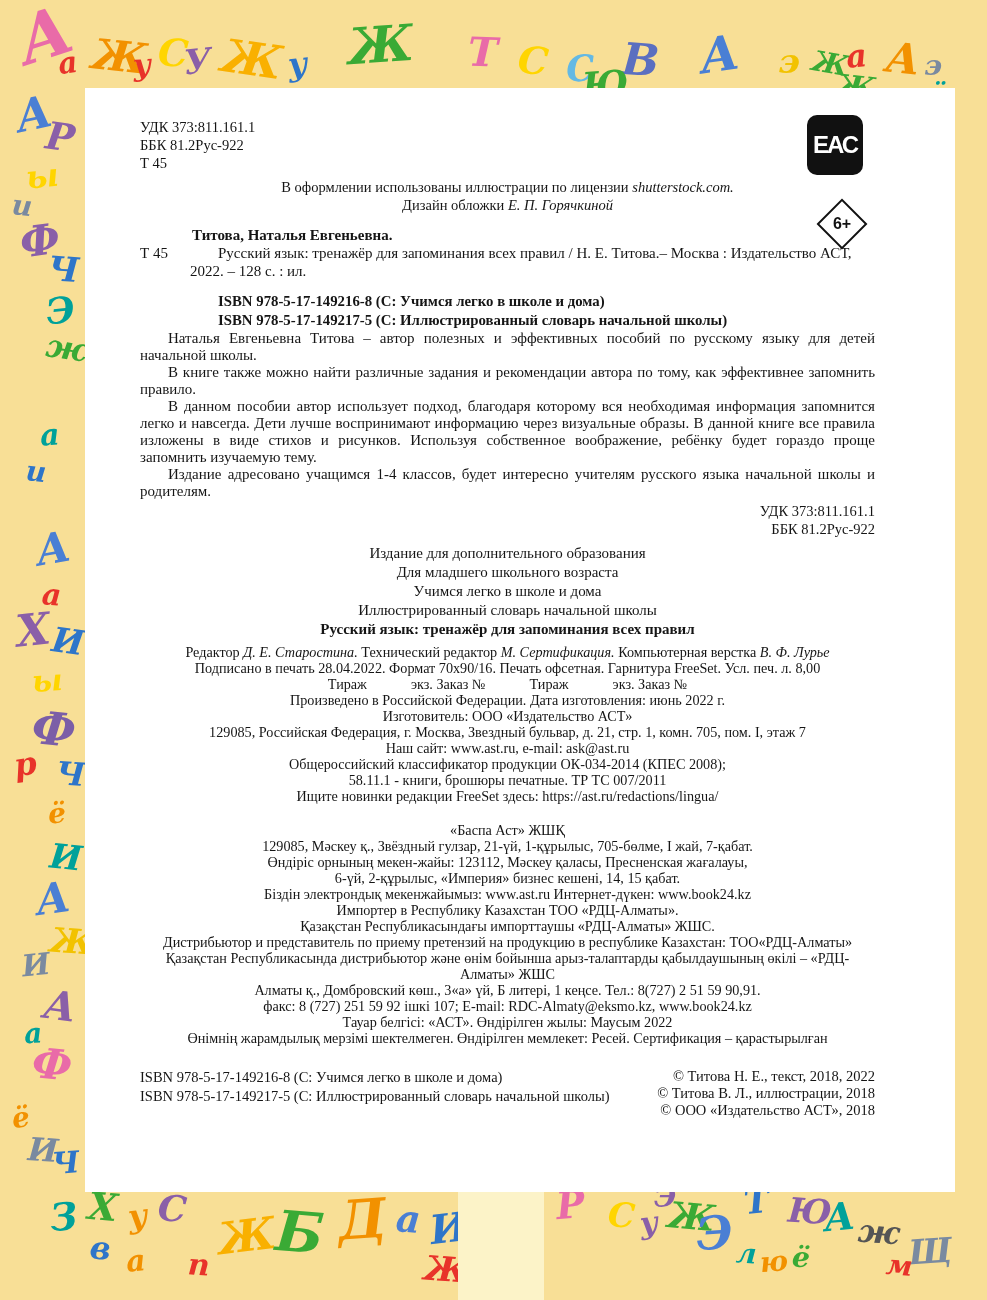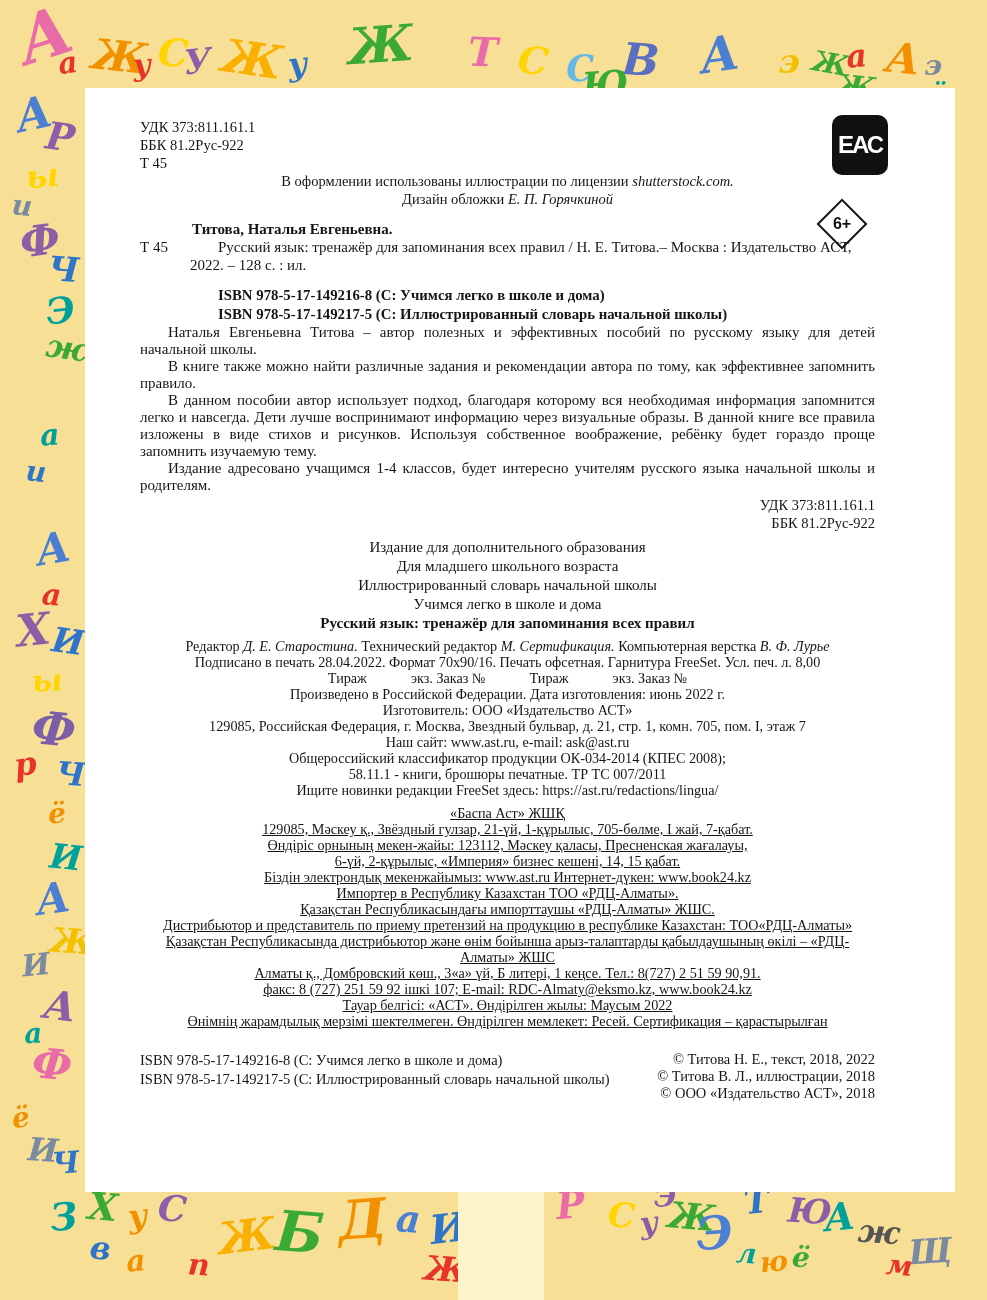--- a/index.html
+++ b/index.html
@@ -19,40 +19,40 @@
   .page{
     position:absolute;left:85px;top:88px;width:870px;height:1104px;
     background:#ffffff;z-index:2;box-sizing:border-box;
     padding:30px 80px 0 55px;font-size:14.5px;line-height:18px;
   }
   .c{text-align:center;}
   .r{text-align:right;}
   .b{font-weight:bold;}
   .i{font-style:italic;}
   .hdr{line-height:18px;}
-  .lic{margin-top:0;}
+  .lic{margin-top:6px;}
   .author{margin-top:12px;margin-left:52px;font-size:15px;}
   .entry{position:relative;padding-left:50px;font-size:15px;line-height:18px;}
   .entry .t45{position:absolute;left:0;top:0;}
   .entry-text{text-indent:28px;}
   .isbns{margin-top:12px;margin-left:78px;line-height:19px;font-size:14.8px;}
   .ann{}
   .ann p{margin:0;text-indent:28px;text-align:justify;font-size:15px;line-height:17px;}
   .udkr{margin-top:2px;line-height:18px;}
   .series{margin-top:6px;font-size:15px;line-height:19px;}
   .imp{font-size:14.2px;line-height:16px;}
   .editor{margin-top:5px;}
   .tir span{display:inline-block;margin:0 22px;}
   .prod{}
-  .kaz{margin-top:7px;text-decoration:underline;}
+  .kaz{margin-top:18px;}
   .bottom{margin-top:22px;display:flex;justify-content:space-between;align-items:flex-start;}
   .bleft{line-height:19px;}
   .bright{line-height:17px;}
   .eac{
-    position:absolute;left:747px;top:27px;width:56px;height:60px;
+    position:absolute;left:722px;top:27px;width:56px;height:60px;
     background:#111;border-radius:10px;display:flex;align-items:center;justify-content:center;
   }
   .eac span{
     color:#fff;font-family:"Liberation Sans", sans-serif;font-weight:bold;
     font-size:24px;letter-spacing:-2px;
   }
   .age{
     position:absolute;left:739px;top:118px;width:32px;height:32px;
     border:2px solid #111;background:#fff;transform:rotate(45deg);
     display:flex;align-items:center;justify-content:center;
@@ -190,22 +190,22 @@
   </div>
 
   <div class="r udkr">
     <div>УДК 373:811.161.1</div>
     <div>ББК 81.2Рус-922</div>
   </div>
 
   <div class="c series">
     <div>Издание для дополнительного образования</div>
     <div>Для младшего школьного возраста</div>
+    <div>Учимся легко в школе и дома</div>
     <div>Иллюстрированный словарь начальной школы</div>
-    <div>Учимся легко в школе и дома</div>
     <div class="b">Русский язык: тренажёр для запоминания всех правил</div>
   </div>
 
   <div class="c imp editor">
     <span>Редактор </span><span class="i">Д. Е. Старостина.</span><span> Технический редактор </span><span class="i">М. Сертификация.</span><span> Компьютерная верстка </span><span class="i">В. Ф. Лурье</span>
   </div>
   <div class="c imp">Подписано в печать 28.04.2022. Формат 70х90/16. Печать офсетная. Гарнитура FreeSet. Усл. печ. л. 8,00</div>
   <div class="c imp tir">
     <span>Тираж</span><span>экз. Заказ №</span><span>Тираж</span><span>экз. Заказ №</span>
   </div>

